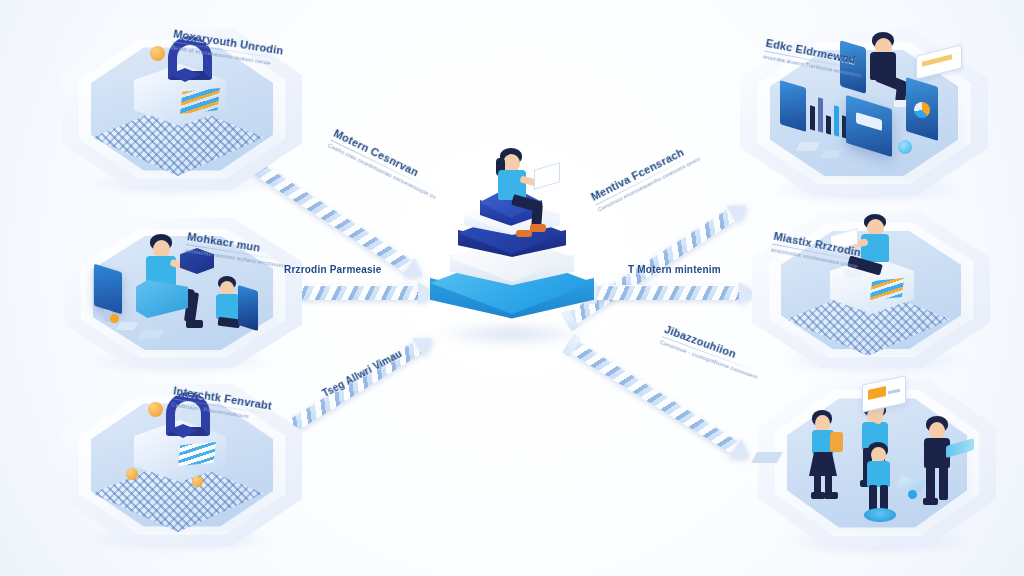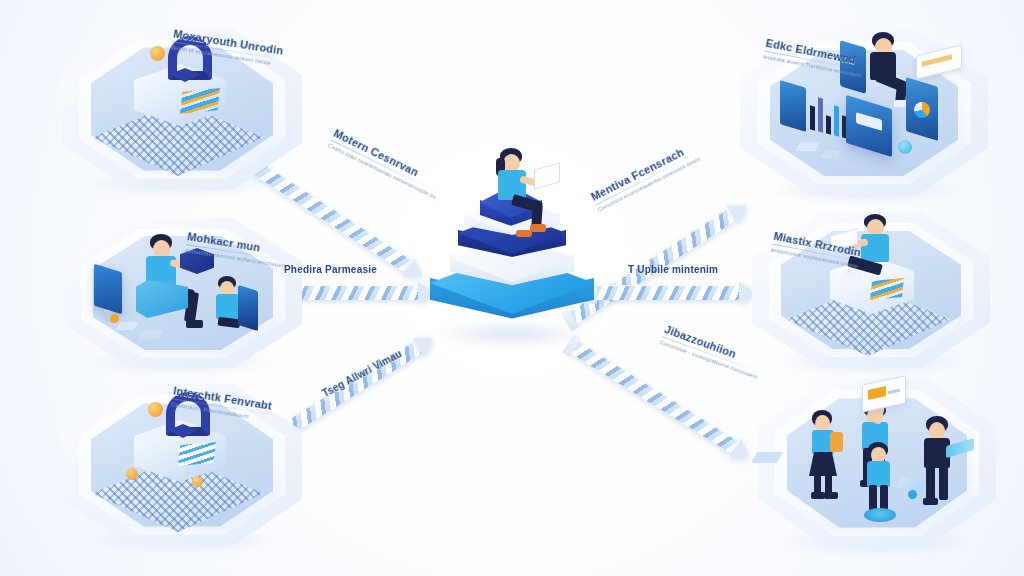--- a/index.html
+++ b/index.html
@@ -491,35 +491,35 @@
     </div>
   </div>
 
   <div class="lbl" style="left:326px;top:152px;transform:rotate(26deg);">
     <div class="t1">Motern Cesnrvan</div>
     <div class="rule"></div>
     <div class="t2">Cesho ctao ceonkrtuonau ceroeveroupis cu</div>
   </div>
 
   <div class="lbl sm" style="left:284px;top:264px;">
-    <div class="t1">Phedira Parmeasie</div>
+    <div class="t1">Rrzrodin Parmeasie</div>
   </div>
 
   <div class="lbl sm" style="left:318px;top:368px;transform:rotate(-28deg);">
     <div class="t1">Tseg Allwri Vimau</div>
   </div>
 
   <div class="lbl" style="left:588px;top:165px;transform:rotate(-27deg);">
     <div class="t1">Mentiva Fcensrach</div>
     <div class="rule"></div>
     <div class="t2">Cenotnou enorourauenho cesrouos cesro</div>
   </div>
 
   <div class="lbl sm" style="left:628px;top:264px;">
-    <div class="t1">T Upbile mintenim</div>
+    <div class="t1">T Motern mintenim</div>
   </div>
 
   <div class="lbl" style="left:660px;top:340px;transform:rotate(20deg);">
     <div class="t1">Jibazzouhiion</div>
     <div class="rule"></div>
     <div class="t2">Cenonoue - cuotognthome cocouoem</div>
   </div>
 
 </div>
 

